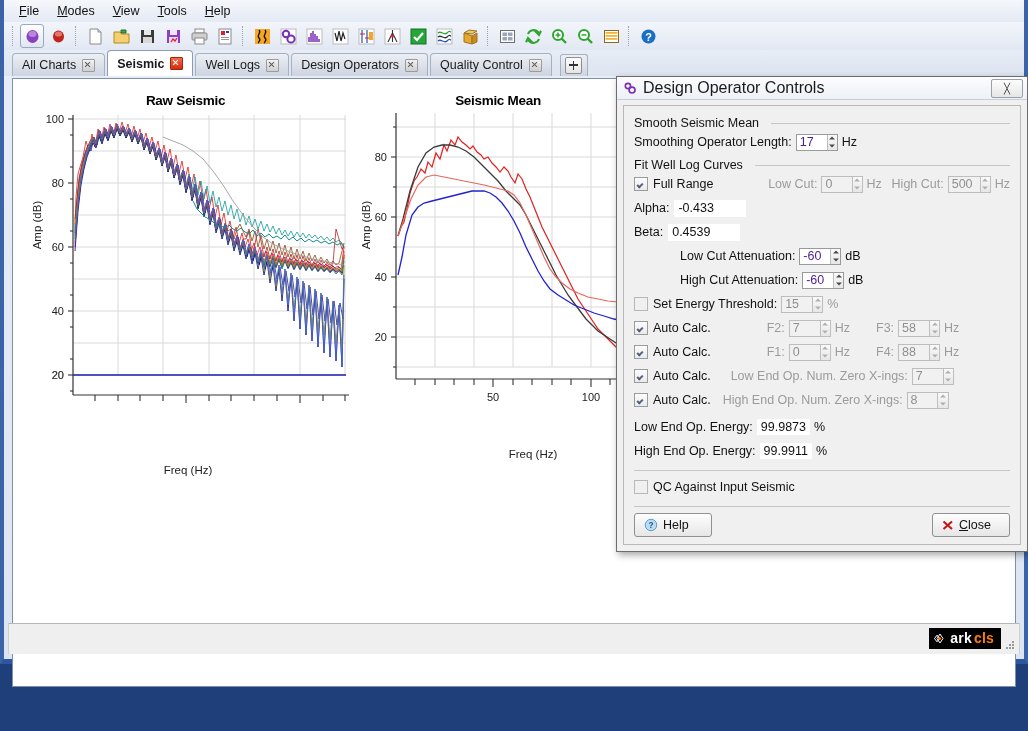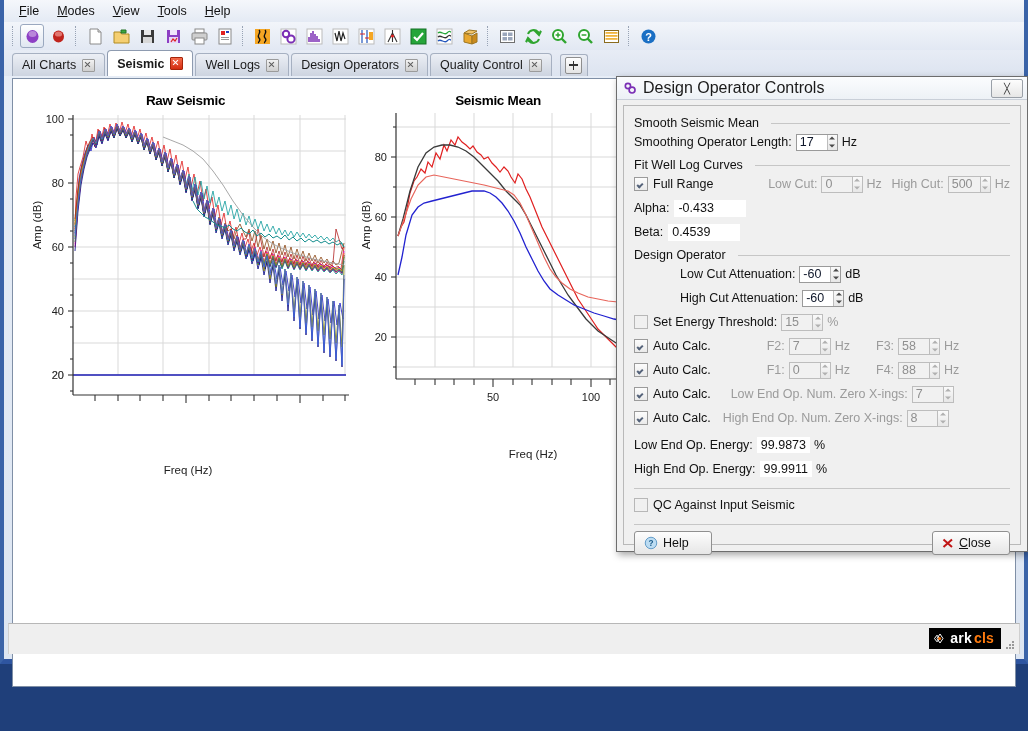--- a/index.html
+++ b/index.html
@@ -154,21 +154,21 @@
   .lbl.dim{color:#9b9b9b;}
   .spin{
     display:inline-flex;align-items:stretch;height:17px;
     border:1px solid #9a9a9a;background:#fff;margin:0 4px;
     box-sizing:border-box;
   }
   .spin.dis{background:#f1f1f1;border-color:#bdbdbd;}
   .spin input{
     border:none;outline:none;background:transparent;
     font-family:"Liberation Sans",sans-serif;font-size:12.5px;
-    padding:0 3px;width:100%;box-sizing:border-box;color:#0f172a;
+    padding:0 3px;width:100%;box-sizing:border-box;color:#4c1d95;
   }
   .spin.dis input{color:#8f8f8f;}
   .spin .btns{
     width:13px;border-left:1px solid #bdbdbd;
     background:linear-gradient(180deg,#fafafa,#e7e7e7);
     display:flex;flex-direction:column;
   }
   .spin .btns span{
     flex:1;position:relative;
   }
@@ -691,24 +691,20 @@
       <div class="row">
         <span class="lbl">Alpha:</span>
         <input class="txtfield" style="width: 72px;" value="-0.433">
       </div>
 
       <div class="row">
         <span class="lbl">Beta:</span>
         <input class="txtfield" style="width: 72px;" value="0.4539">
       </div>
 
-      <div class="grp">
-        <span class="lab">Design Operator</span>
-        <span class="line"></span>
-      </div>
 
       <div class="row" style="padding-left:46px;">
         <span class="lbl">Low Cut Attenuation:</span>
         <span class="spin" style="width:42px;">
           <input value="-60" style="">
           <span class="btns">
               <span class="up"></span>
               <span class="dn"></span>
             </span>
         </span>

